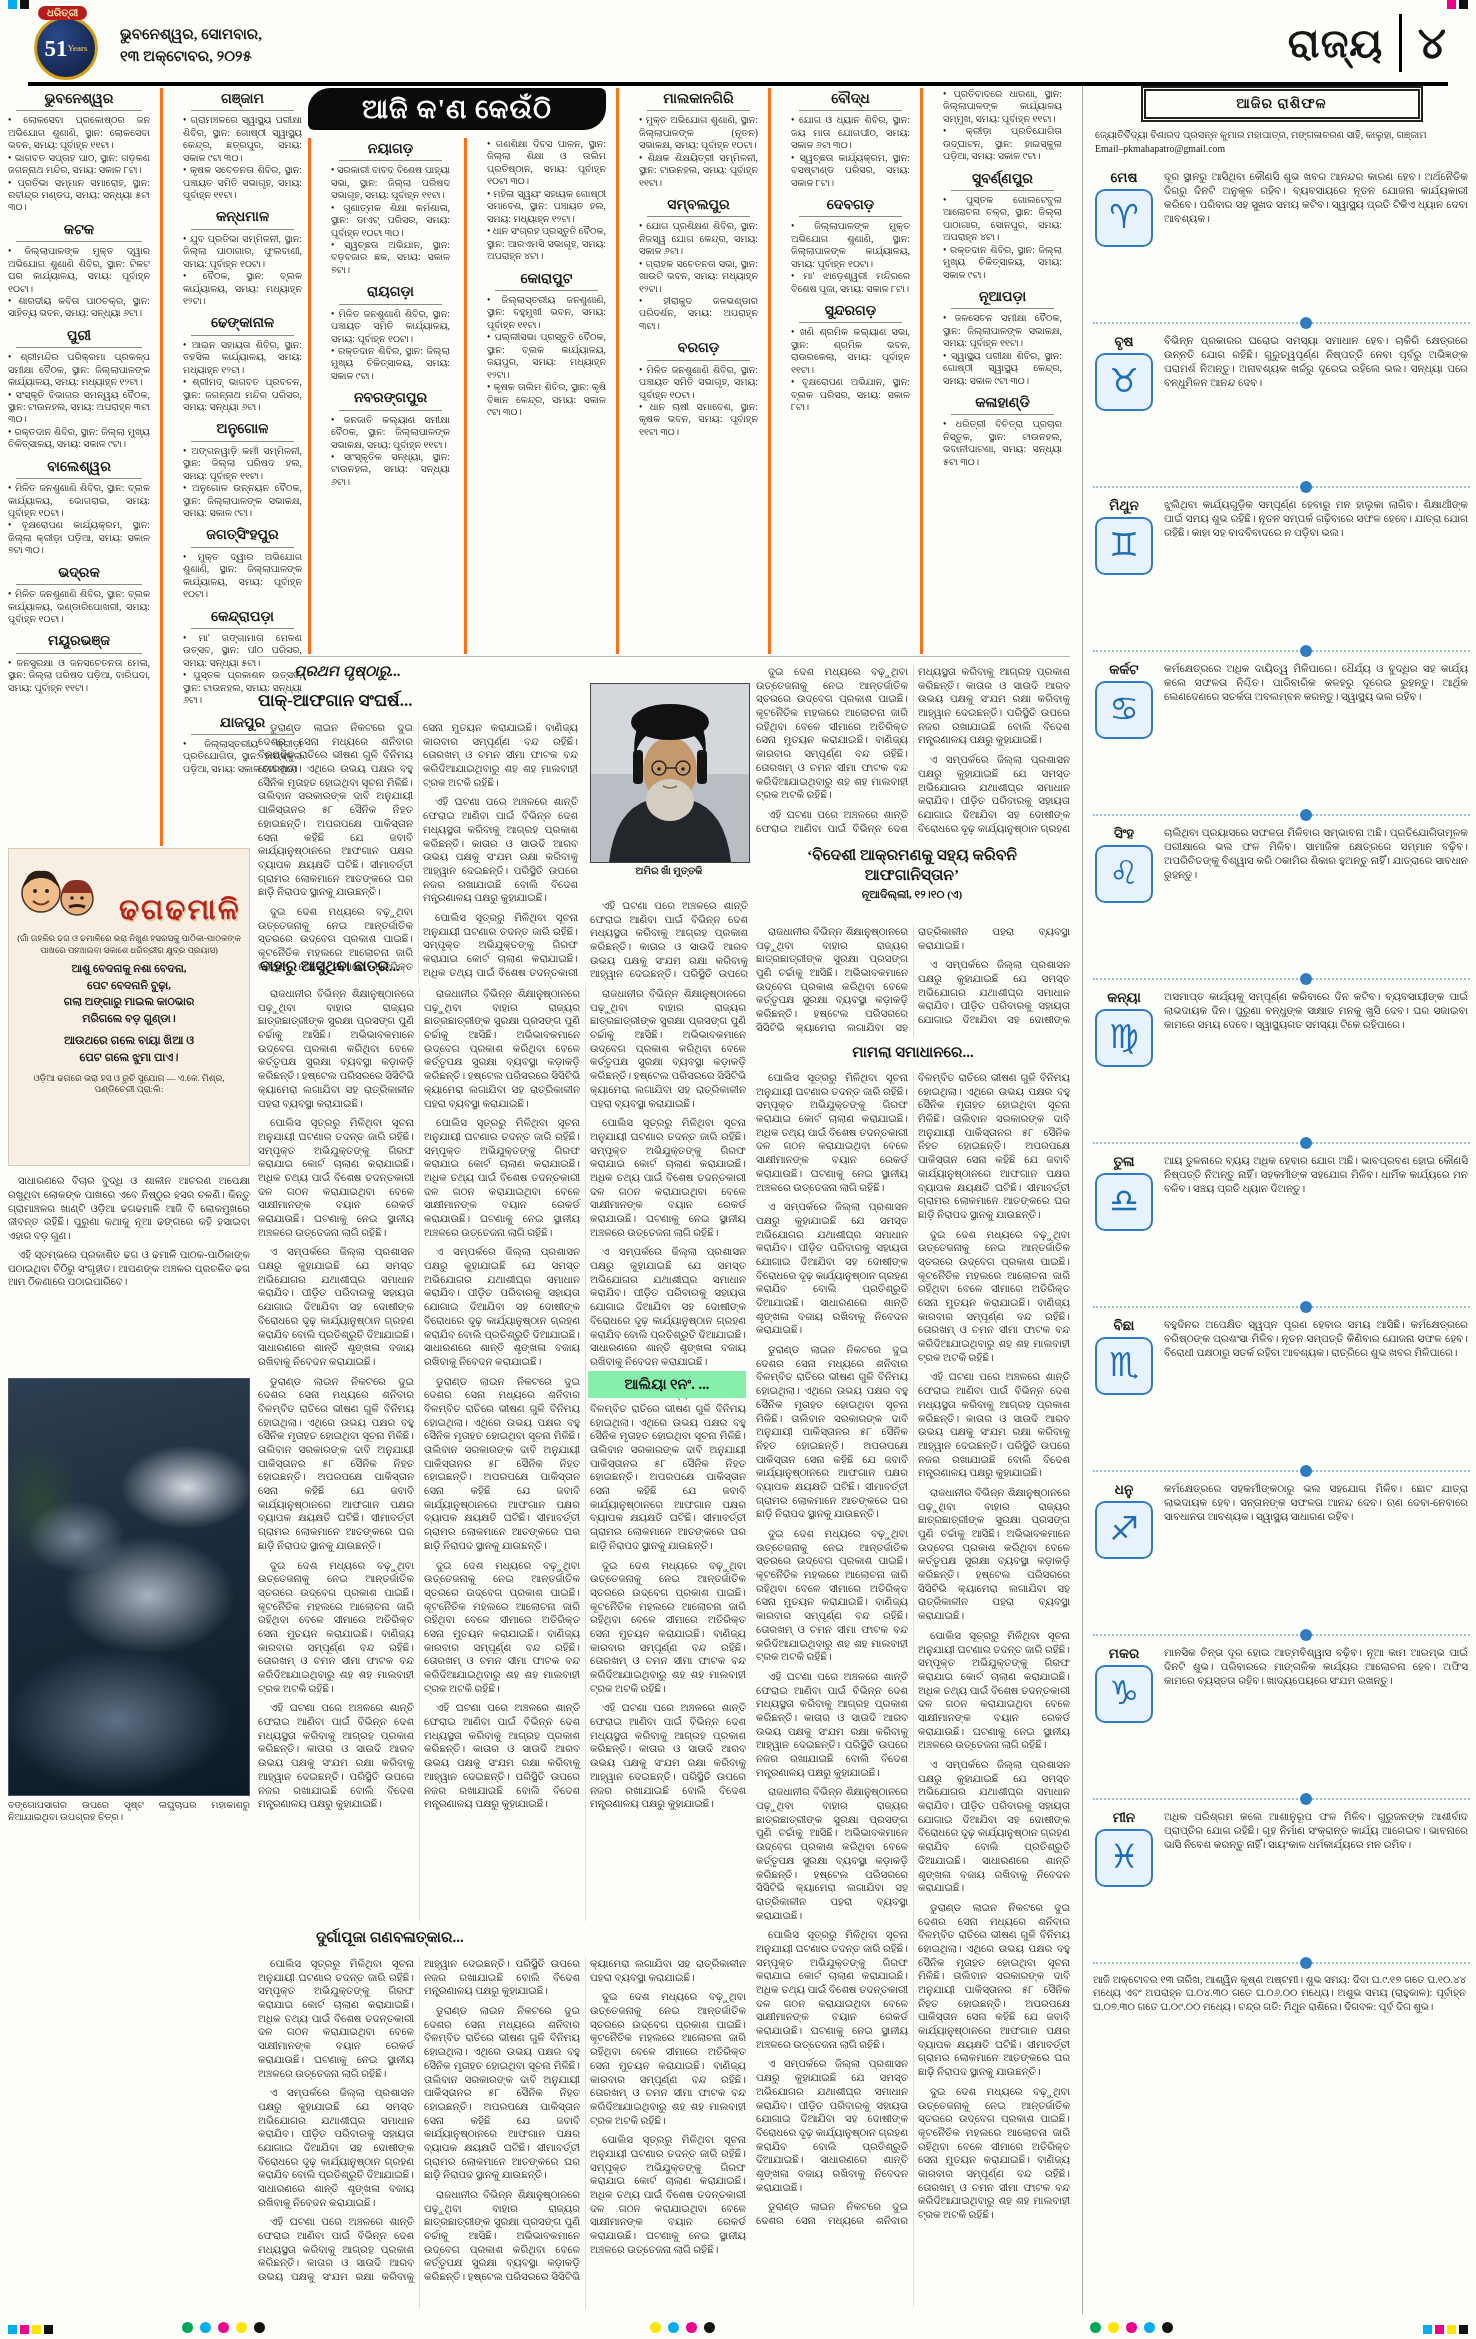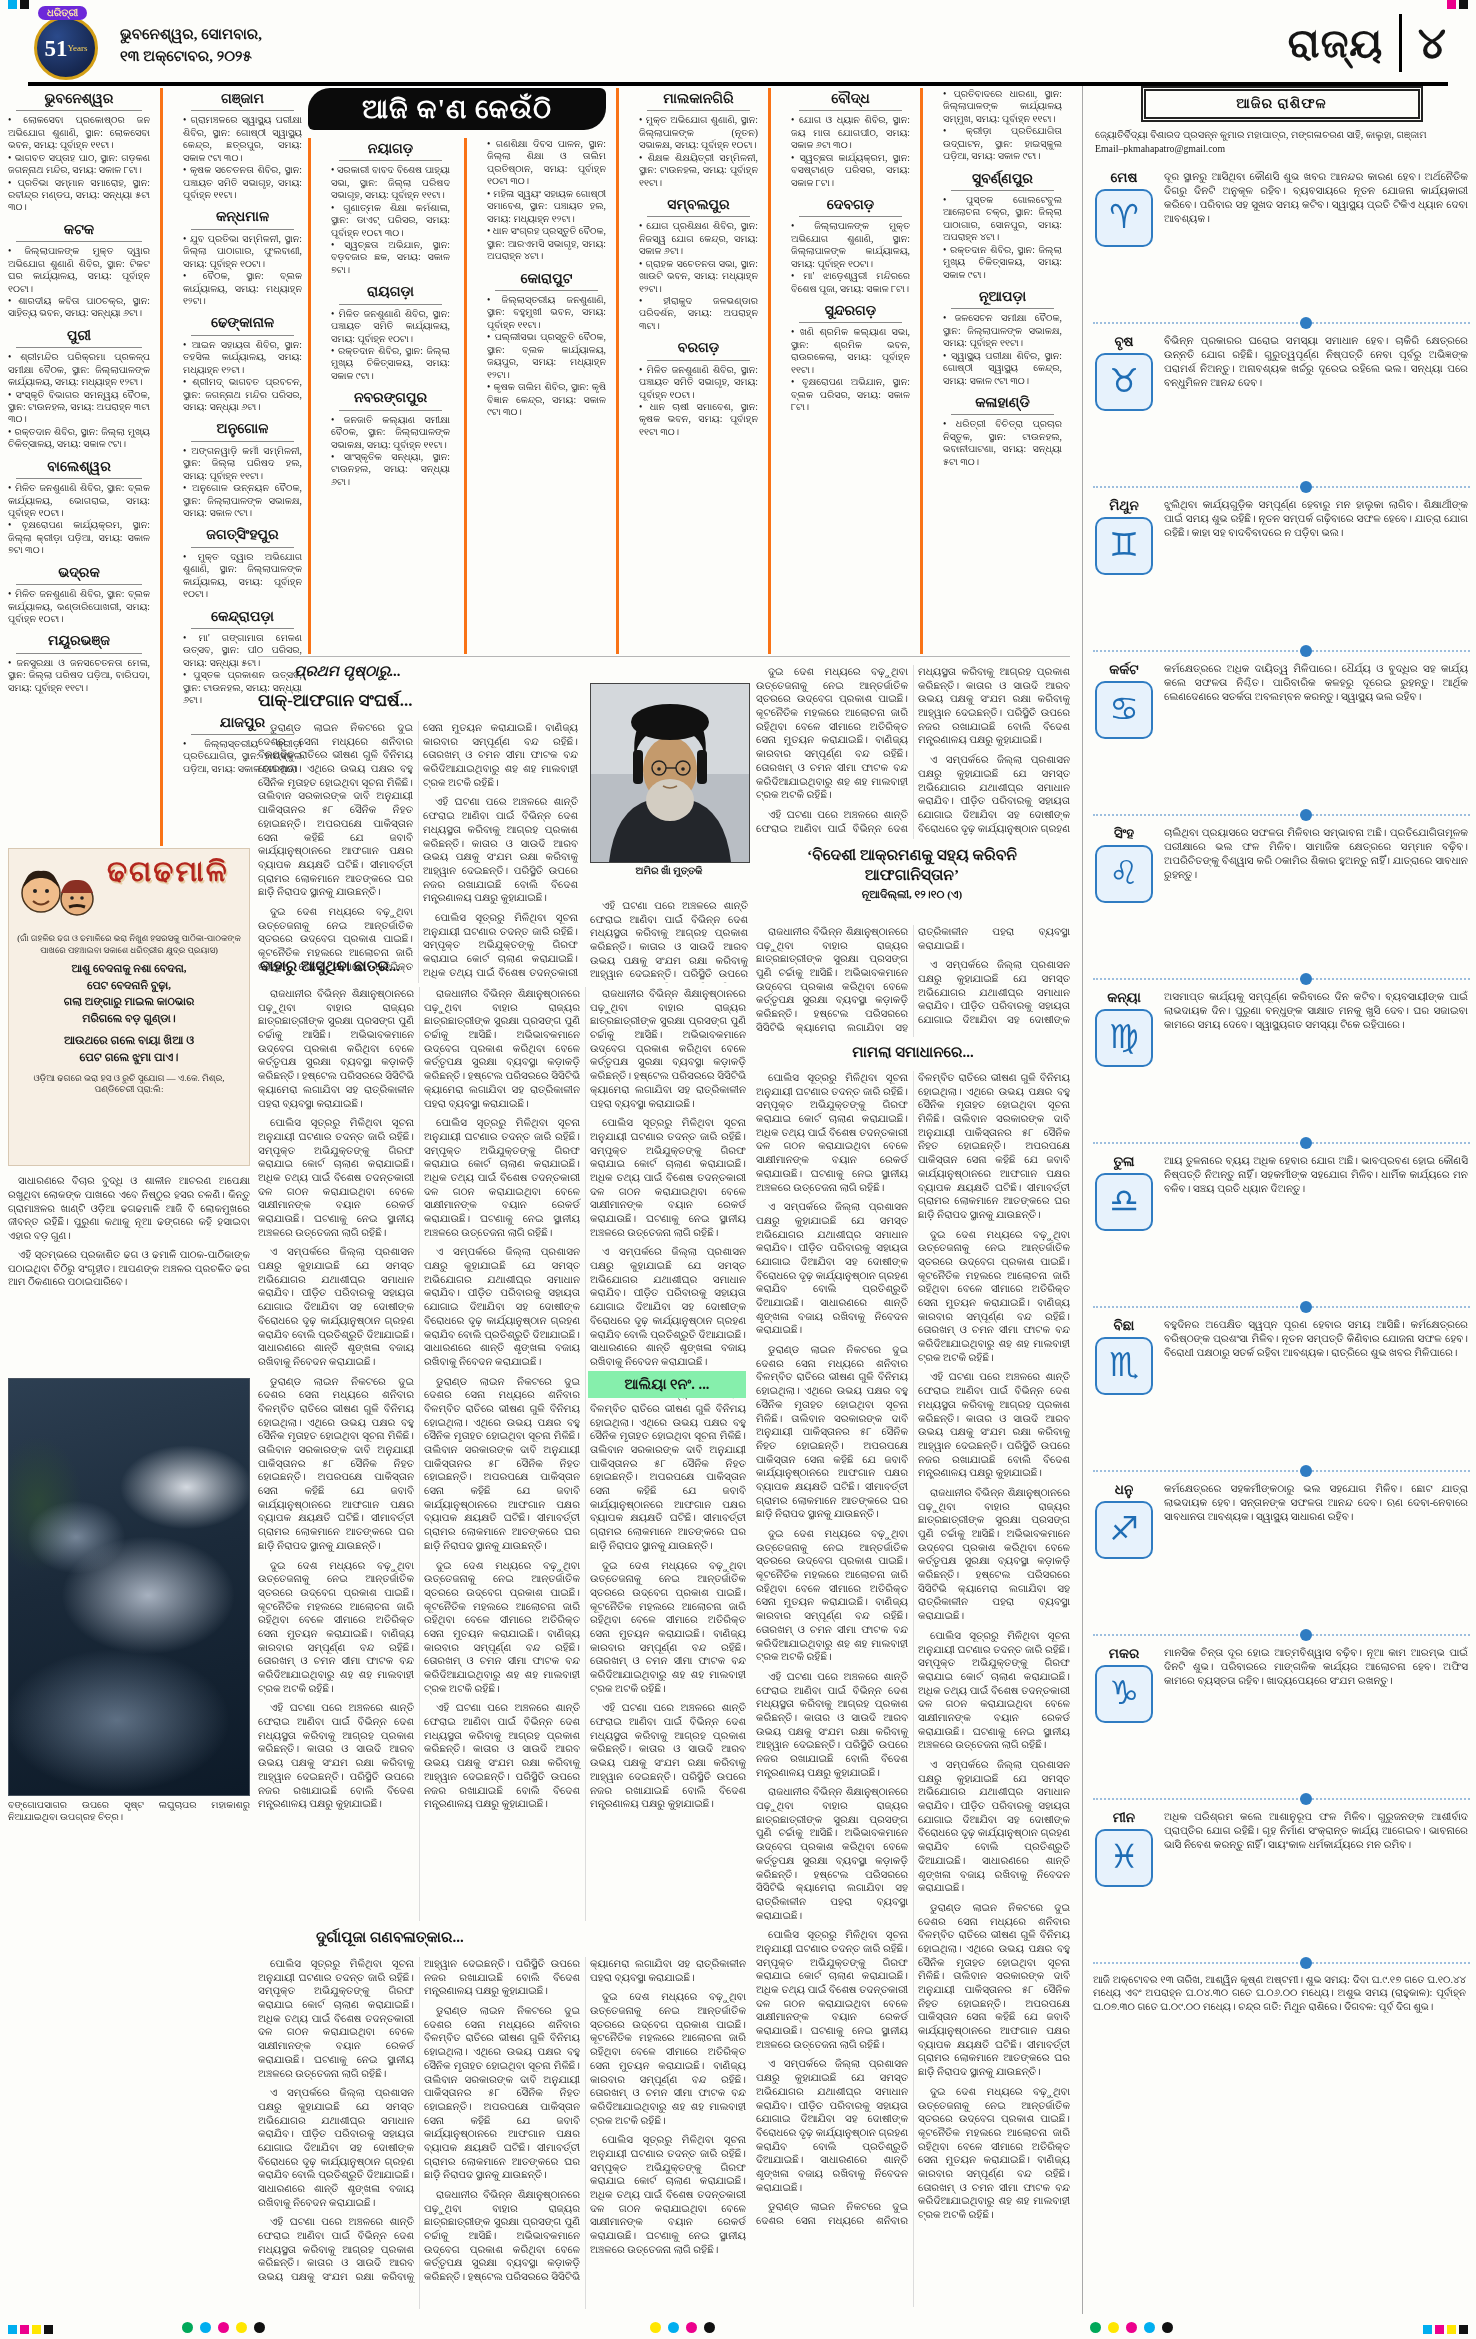--- a/index.html
+++ b/index.html
@@ -2,21 +2,21 @@
 <html><head>
 <meta charset="utf-8">
 <style>
   html,body{margin:0;padding:0;background:#e8e8e8;}
   .page{position:relative;width:1476px;height:2339px;margin:0 auto;background:#fdfdfa;
         font-family:"Liberation Serif","DejaVu Serif",serif;color:#161616;overflow:hidden;}
 
   
   .masthead{position:absolute;left:28px;top:6px;width:1420px;height:76px;border-bottom:4px solid #000;}
   .logo{position:absolute;left:2px;top:0;width:78px;height:74px;}
-  .logo-ribbon{position:absolute;top:0;left:8px;background:#6d28d9;color:#ffe9a8;font-size:10px;
+  .logo-ribbon{position:absolute;top:0;left:8px;background:#b91c1c;color:#ffe9a8;font-size:10px;
                font-weight:bold;padding:1px 9px;border-radius:8px;z-index:2;}
   .logo-circle{width:58px;height:58px;border-radius:50%;margin-top:10px;margin-left:4px;
                background:radial-gradient(circle at 35% 30%, #2b4a8b, #16274f 72%);
                border:3px solid #d4a017;display:flex;flex-direction:row;align-items:center;justify-content:center;color:#fff;}
   .logo-years{font-size:23px;font-weight:bold;line-height:1;}
   .logo-years-label{font-size:9px;color:#ffd65c;line-height:1;}
   .dateline{position:absolute;left:92px;top:18px;font-size:15px;font-weight:bold;line-height:1.45;}
   .section-block{position:absolute;right:2px;top:6px;display:flex;align-items:center;gap:16px;height:62px;}
   .section-name{font-size:40px;font-weight:bold;letter-spacing:1px;}
   .vline{width:2.5px;height:58px;background:#000;}
@@ -68,21 +68,21 @@
   .tb-d{left:0;top:330px;width:488px;height:934px;}
   .hl-alia{position:absolute;left:330px;top:714px;width:158px;font-size:14.5px;text-align:center;
            background:#86efac;padding:5px 0;}
   .hl-durga{position:absolute;left:58px;top:1268px;width:316px;font-size:15px;background:#fdfdfa;padding:3px 0;}
   .tb-g{left:0;top:1300px;width:488px;height:352px;}
 
   
   .leftcol{position:absolute;left:8px;top:848px;width:242px;}
   .cartoon{position:relative;height:318px;background:#f7efe4;border:1px solid #d8c8b2;overflow:hidden;
            padding:6px;box-sizing:border-box;}
-  .cartoon-top{display:flex;align-items:flex-start;gap:6px;}
+  .cartoon-top{display:flex;align-items:flex-end;gap:18px;}
   .cartoon-title{font-size:29px;font-weight:bold;color:#b3261e;letter-spacing:2px;
                  text-shadow:1.5px 1.5px 0 #e6cda4;}
   .cartoon-credit{font-size:8.6px;text-align:center;margin:6px 2px 2px;line-height:1.35;}
   .cartoon-verse{font-size:11px;font-weight:bold;text-align:center;line-height:1.5;margin-top:4px;}
   .cartoon-bold{font-size:11.5px;font-weight:bold;text-align:center;margin-top:6px;line-height:1.45;}
   .cartoon-footer{font-size:9px;text-align:center;margin-top:7px;}
   .left-text{font-size:10.2px;line-height:1.35;text-align:justify;margin-top:8px;height:198px;overflow:hidden;}
   .left-text p{margin:0 0 5px;text-indent:10px;}
   .map{margin-top:6px;width:242px;height:418px;border:1px solid #47525e;box-sizing:border-box;
        background:

